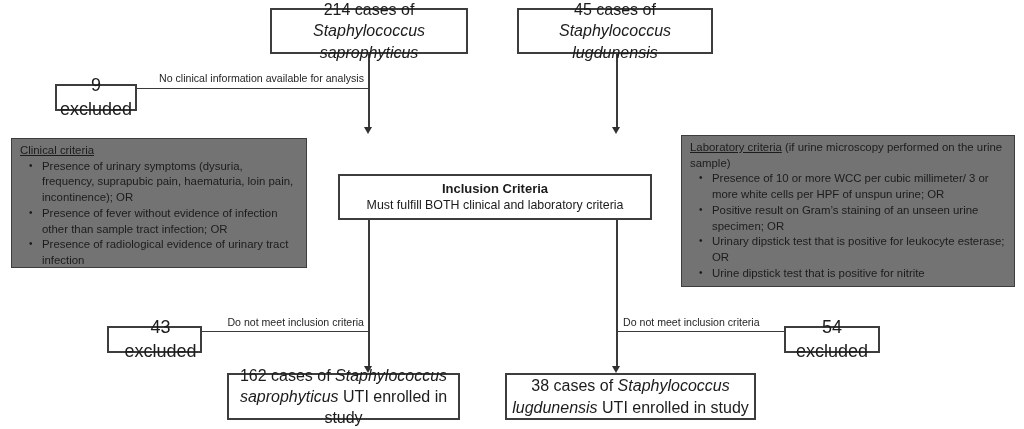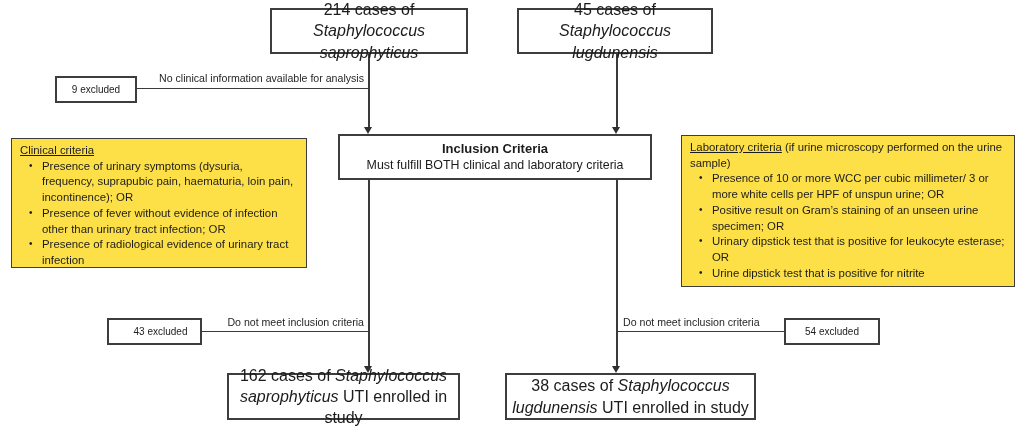--- a/index.html
+++ b/index.html
@@ -18,28 +18,28 @@
     background: #ffffff;
     display: flex;
     align-items: center;
     justify-content: center;
     text-align: center;
     box-sizing: border-box;
     line-height: 1.32;
   }
   .node .inner { width: 100%; padding: 1px 4px; }
   .case-node { font-size: 16px; }
-  .excl-node { font-size: 10px; }
-  .inclusion-node { font-size: 13px; }
+  .excl-node { font-size: 18px; margin-top: 8px; }
+  .inclusion-node { font-size: 13px; margin-top: 40px; }
   .inclusion-title { font-weight: bold; font-size: 13px; }
   .inclusion-sub { font-size: 12.4px; white-space: nowrap; text-align: center; }
   .criteria {
     position: absolute;
     border: 1.4px solid #3d3d3d;
-    background: #fde047;
+    background: #737373;
     box-sizing: border-box;
     font-size: 11.4px;
     line-height: 1.38;
     padding: 4px 8px 2px 8px;
   }
   .criteria-heading-u { text-decoration: underline; }
   .criteria ul { margin: 0; padding: 0; list-style: none; }
   .criteria li { display: flex; }
   .criteria .bullet {
     width: 22px;
@@ -104,21 +104,21 @@
 
   <div class="criteria" style="left:11px; top:138px; width:296px; height:130px;">
     <div><span class="criteria-heading-u">Clinical criteria</span></div>
     <ul>
       <li>
           <span class="bullet">•</span>
           <span class="btext">Presence of urinary symptoms (dysuria, frequency, suprapubic pain, haematuria, loin pain, incontinence); OR</span>
         </li>
       <li>
           <span class="bullet">•</span>
-          <span class="btext">Presence of fever without evidence of infection other than urinary tract infection; OR</span>
+          <span class="btext">Presence of fever without evidence of infection other than sample tract infection; OR</span>
         </li>
       <li>
           <span class="bullet">•</span>
           <span class="btext">Presence of radiological evidence of urinary tract infection</span>
         </li>
     </ul>
   </div>
 
   <div class="node inclusion-node" style="left:338px; top:134px; width:314px; height:46px;">
     <div class="inner">

